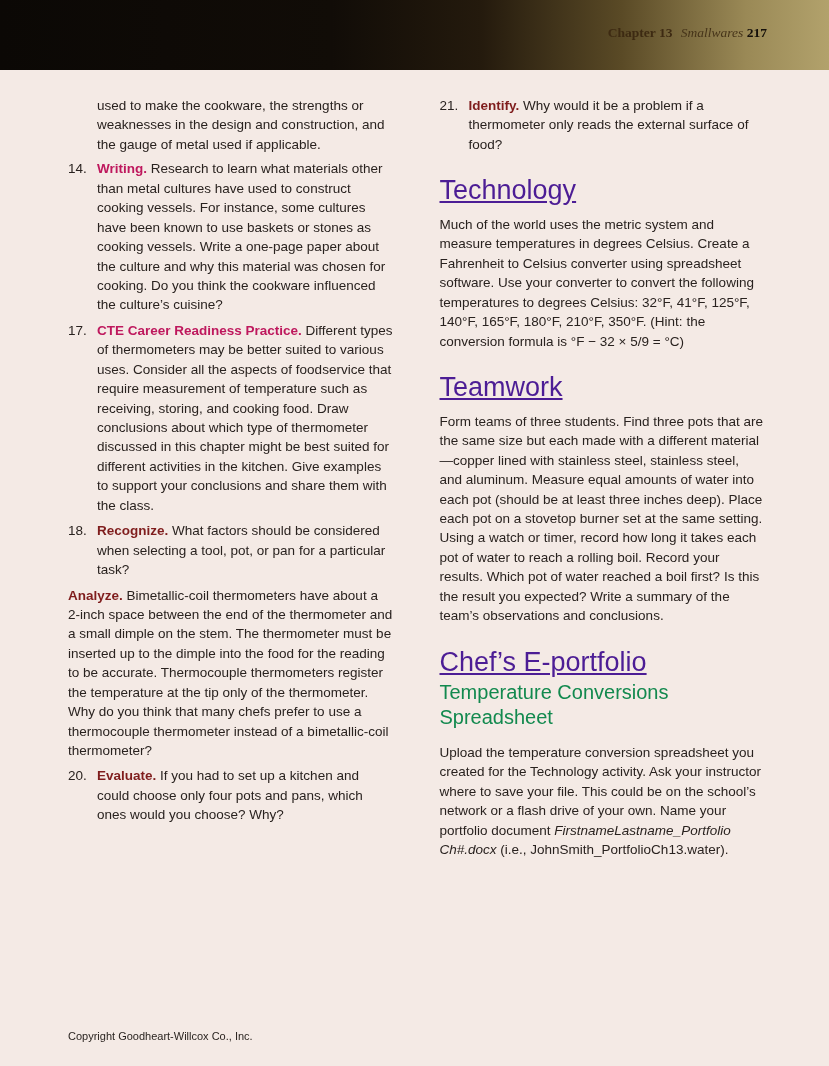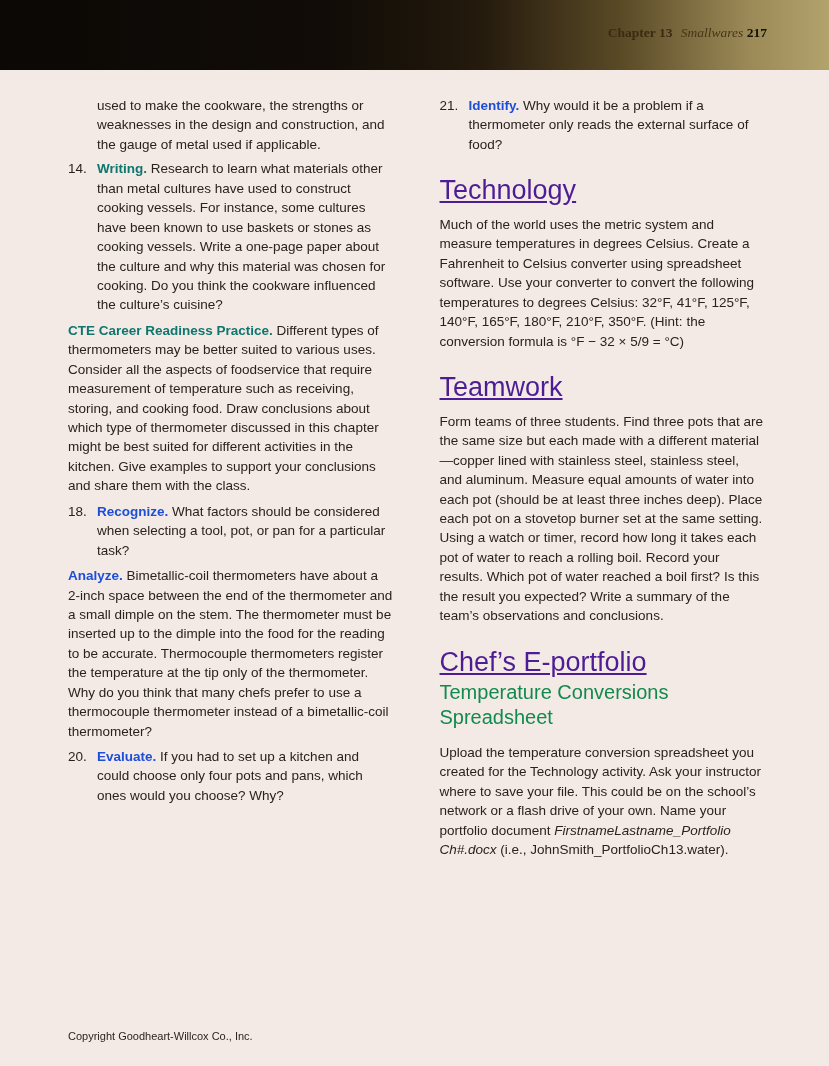--- a/index.html
+++ b/index.html
@@ -38,22 +38,22 @@
     padding: 26px 64px 0 68px;
   }
   .col { flex: 1 1 0; font-size: 13.5px; line-height: 1.44; }
 
   .cont-para { margin: 0 0 4px 29px; }
 
   .item { display: flex; margin: 5px 0 6px 0; }
   .item .num { flex: 0 0 29px; }
   .item .itext { flex: 1 1 auto; }
   .lead { font-weight: bold; }
-  .lead.blue { color: #0f766e; }
-  .lead.dark { color: #1d4ed8; margin-top: 19px; }
+  .lead.blue { color: #be185d; }
+  .lead.dark { color: #7f1d1d; margin-top: 19px; }
 
   .heading-red {
     font-family: "Liberation Sans", sans-serif;
     font-weight: 400;
     font-size: 27px;
     line-height: 1.1;
     color: #4c1d95;
     margin: 22px 0 9px 0;
     text-decoration: underline;
   }
@@ -97,20 +97,21 @@
       <p class="cont-para">used to make the cookware, the strengths or weaknesses in the design and construction, and the gauge of metal used if applicable.</p>
 
       <div class="item">
         <span class="num">14.</span>
         <div class="itext">
           <span class="lead blue">Writing.</span><span> Research to learn what materials other than metal cultures have used to construct cooking vessels. For instance, some cultures have been known to use baskets or stones as cooking vessels. Write a one-page paper about the culture and why this material was chosen for cooking. Do you think the cookware influenced the culture’s cuisine?</span>
         </div>
       </div>
 
       <div class="item">
+        <span class="num">17.</span>
         <div class="itext">
           <span class="lead blue">CTE Career Readiness Practice.</span><span> Different types of thermometers may be better suited to various uses. Consider all the aspects of foodservice that require measurement of temperature such as receiving, storing, and cooking food. Draw conclusions about which type of thermometer discussed in this chapter might be best suited for different activities in the kitchen. Give examples to support your conclusions and share them with the class.</span>
         </div>
       </div>
 
 
       <div class="item">
         <span class="num">18.</span>
         <div class="itext">
           <span class="lead dark">Recognize.</span><span> What factors should be considered when selecting a tool, pot, or pan for a particular task?</span>

